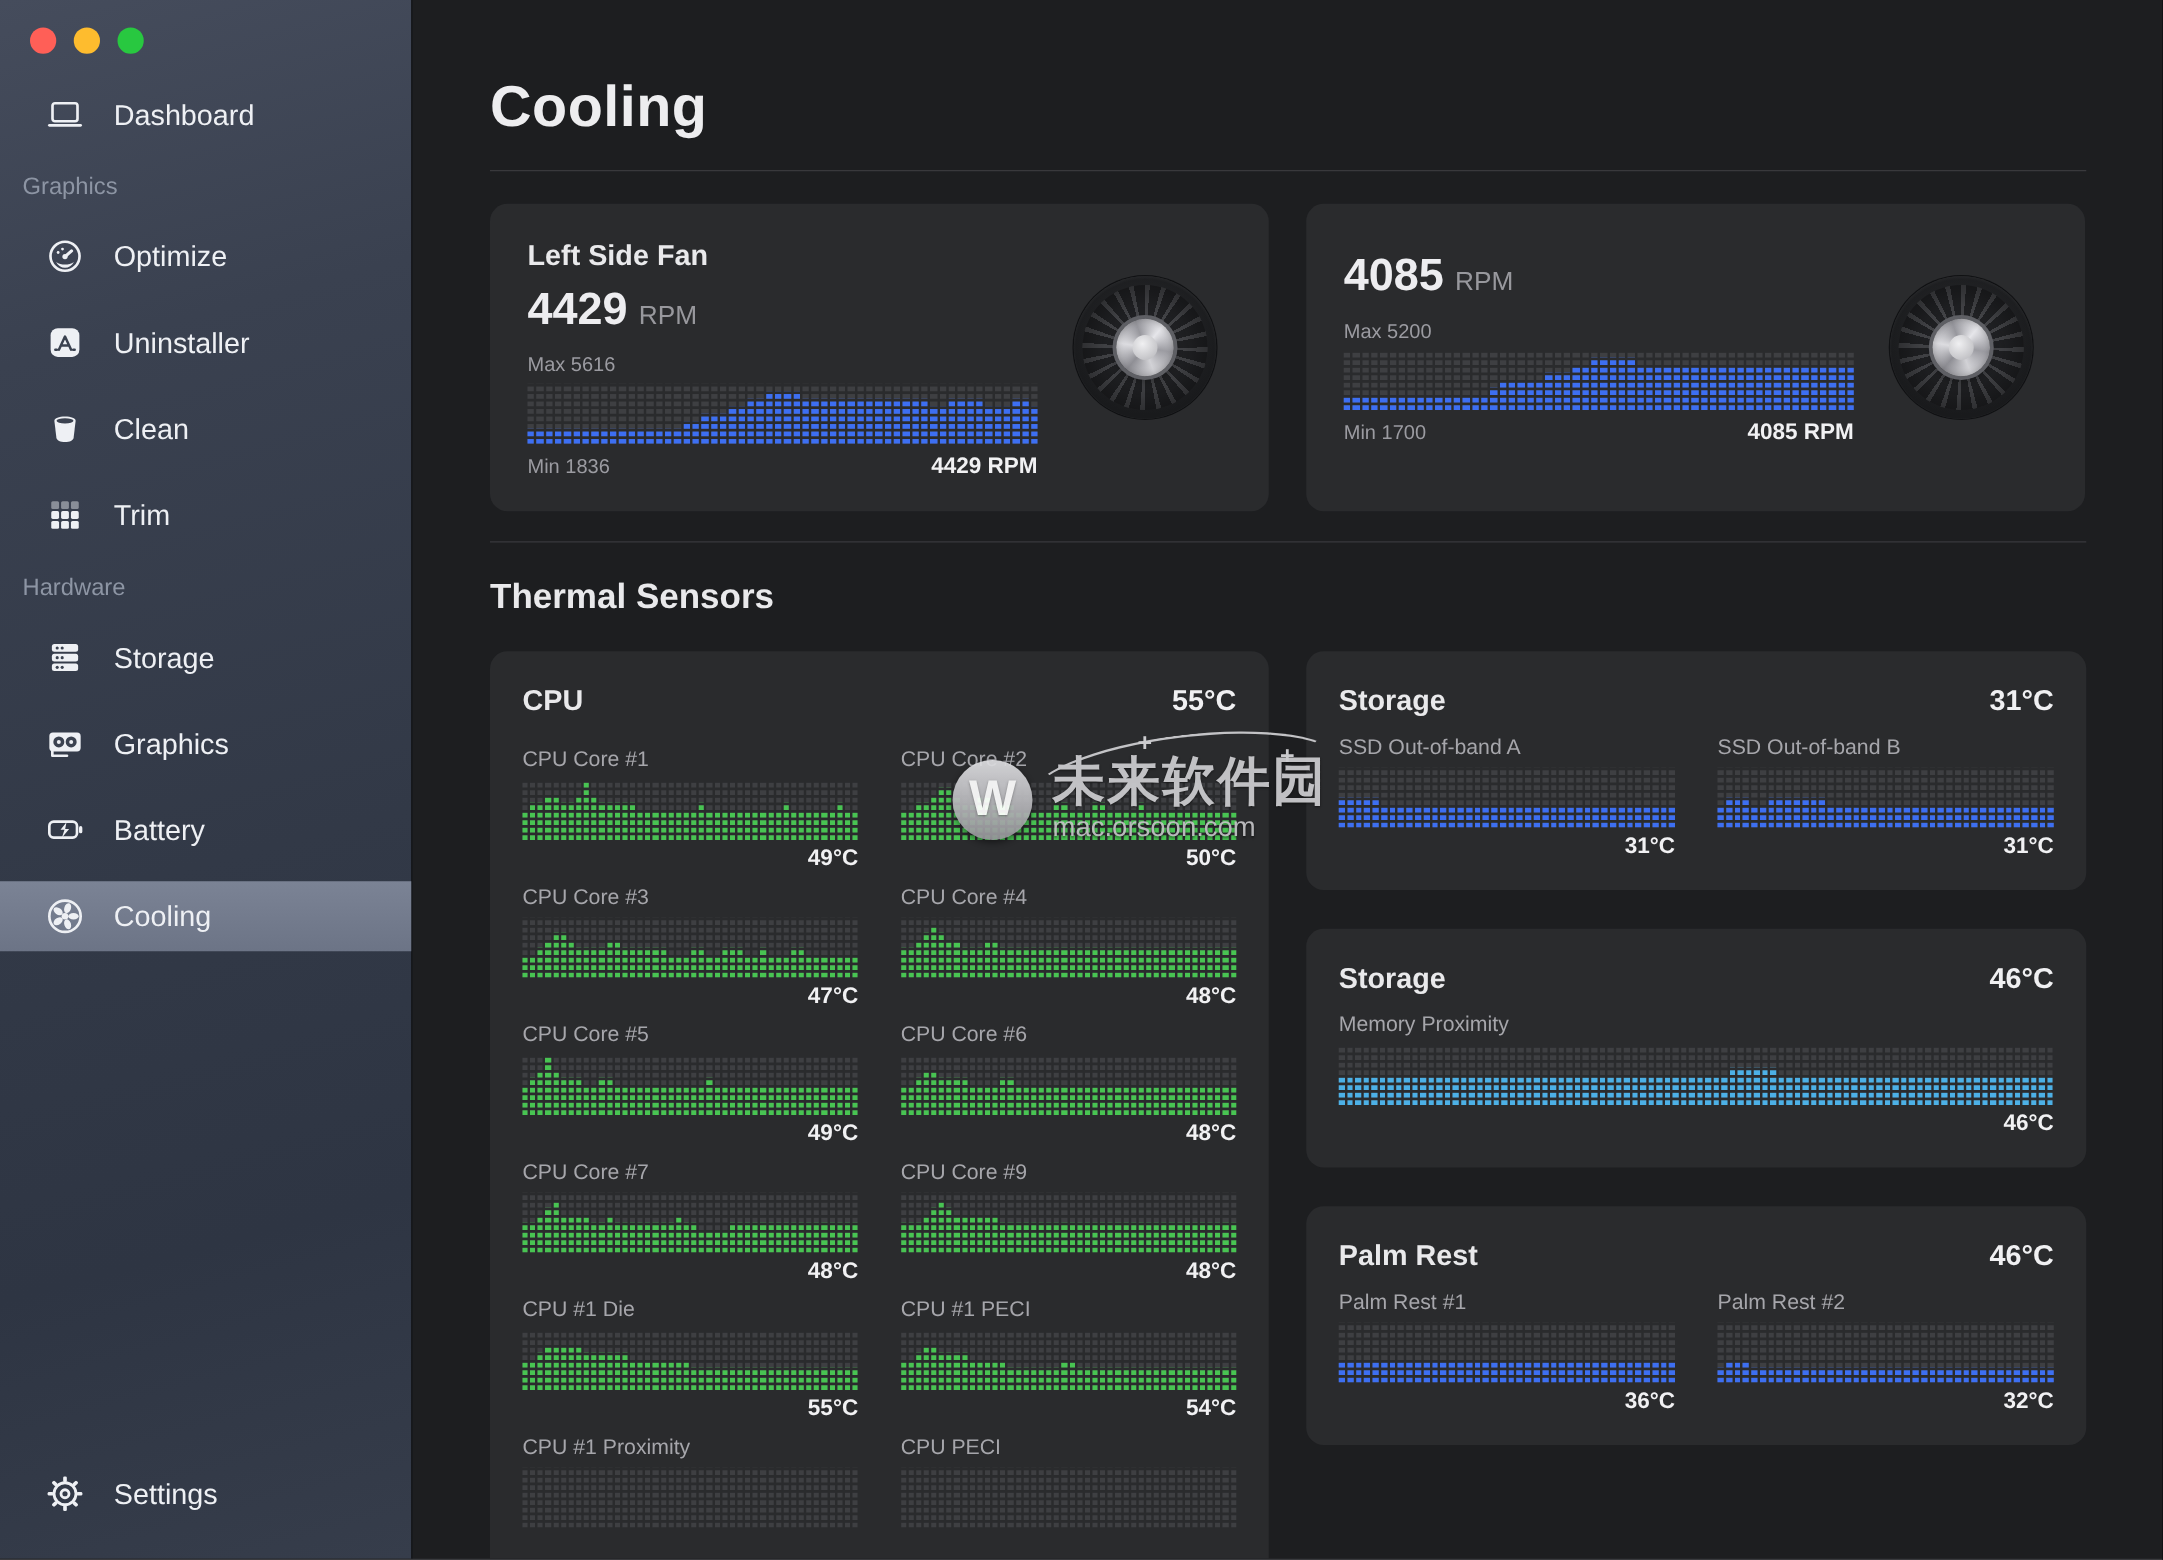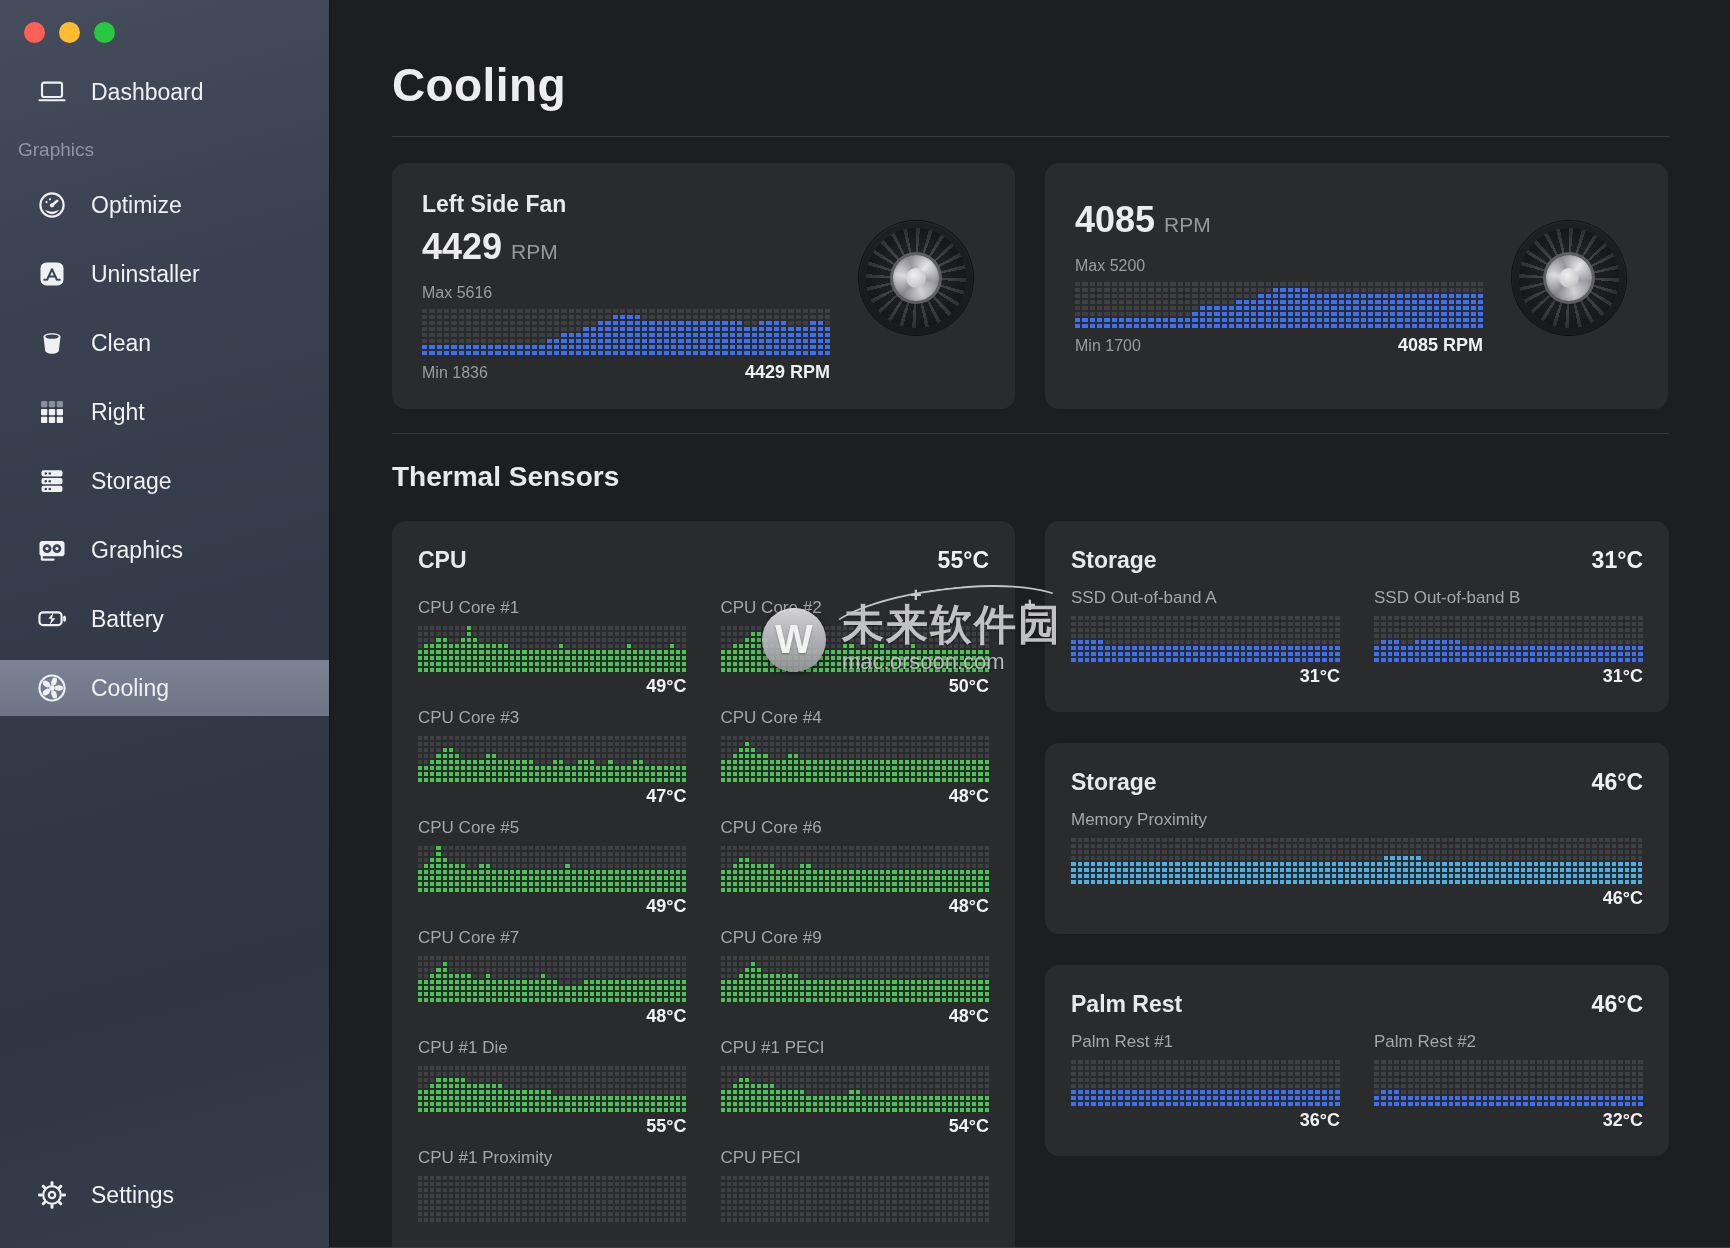--- a/index.html
+++ b/index.html
@@ -132,22 +132,23 @@
                 </g>
                 <rect x="3.2" y="9.5" width="5" height="5" rx="1"></rect>
                 <rect x="9.5" y="9.5" width="5" height="5" rx="1"></rect>
                 <rect x="15.8" y="9.5" width="5" height="5" rx="1"></rect>
                 <rect x="3.2" y="15.8" width="5" height="5" rx="1"></rect>
                 <rect x="9.5" y="15.8" width="5" height="5" rx="1"></rect>
                 <rect x="15.8" y="15.8" width="5" height="5" rx="1"></rect>
               </g>
             </svg>
           </span>
-          <span class="nav-label">Right</span>
+          <span class="nav-label">Trim</span>
         </div>
+        <div class="nav-section second">Hardware</div>
         <div class="nav-item">
           <span class="nav-icon">
             <svg viewBox="0 0 24 24" width="30" height="30">
               <g fill="currentColor">
                 <rect x="3.6" y="3.4" width="16.8" height="4.9" rx="1.6"></rect>
                 <rect x="3.6" y="9.6" width="16.8" height="4.9" rx="1.6"></rect>
                 <rect x="3.6" y="15.8" width="16.8" height="4.9" rx="1.6"></rect>
               </g>
               <g fill="#3b4250">
                 <circle cx="7" cy="5.9" r="1"></circle>

